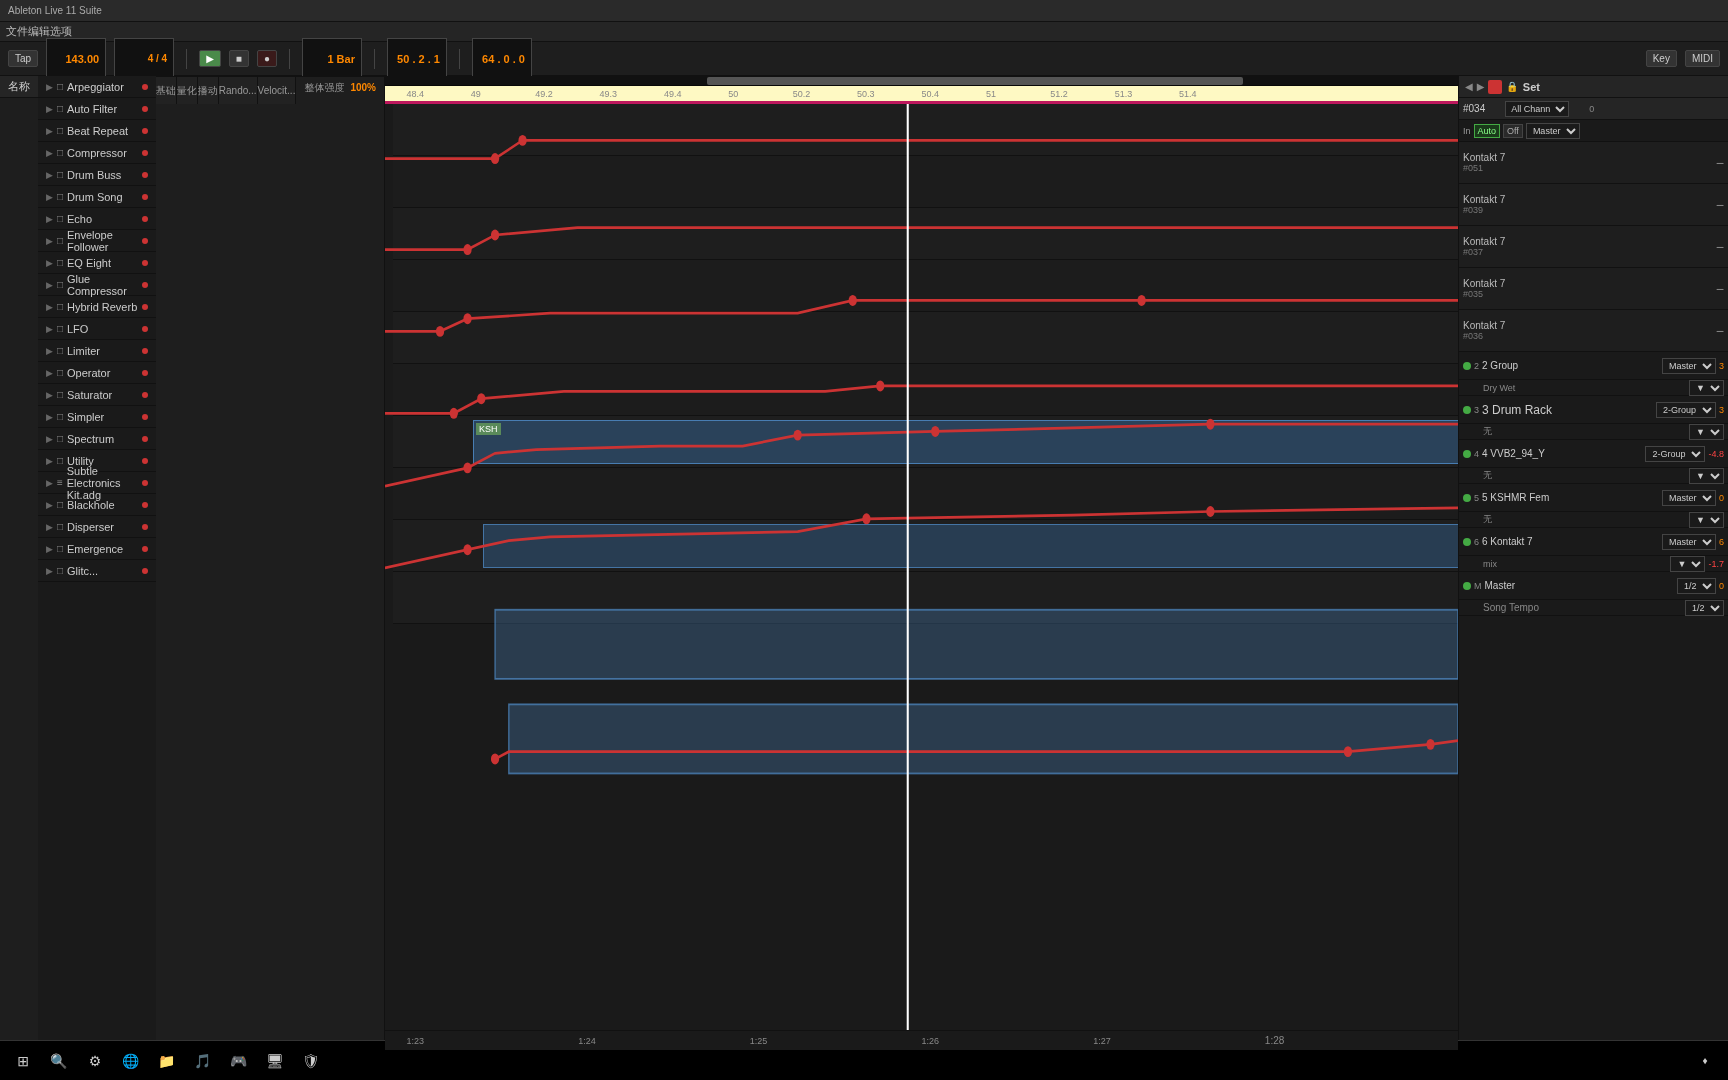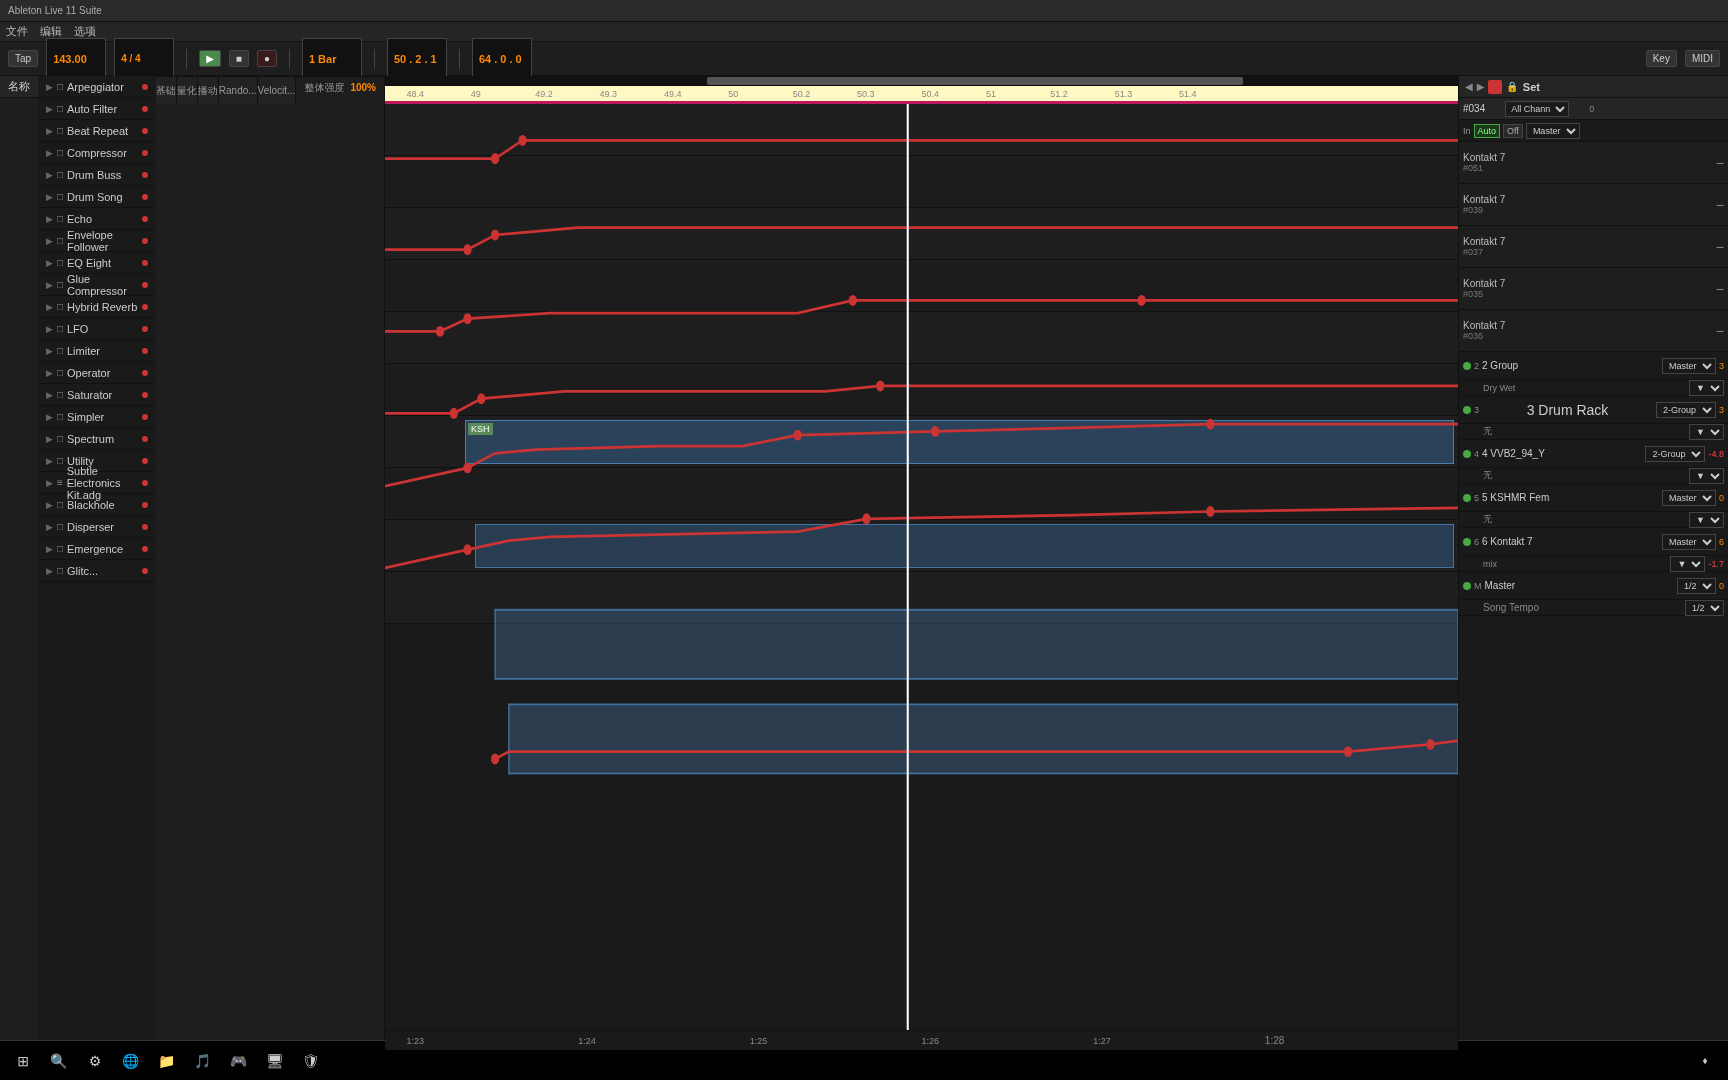--- a/index.html
+++ b/index.html
@@ -25,21 +25,20 @@
       border-bottom: 1px solid #111;
     }
 
     
     #menubar {
       height: 20px;
       background: #252525;
       display: flex;
       align-items: center;
       padding: 0 6px;
-      gap: 12px;
       font-size: 11px;
       color: #bbb;
       border-bottom: 1px solid #111;
     }
     #menubar span { cursor: pointer; }
 
     
     #transport {
       height: 34px;
       background: #1e1e1e;
@@ -60,21 +59,21 @@
     }
     .transport-btn.active { background: #4a8a4a; color: #fff; }
     .transport-display {
       background: #111;
       border: 1px solid #444;
       color: #ff8800;
       padding: 14px 6px;
       font-size: 11px;
       font-weight: bold;
       min-width: 60px;
-      text-align: left;
+      text-align: right;
     }
     .transport-sep { width: 1px; height: 20px; background: #444; margin: 0 4px; }
 
     
     #main {
       display: flex;
       height: calc(1080px - 76px - 30px);
     }
 
     
@@ -639,21 +638,21 @@
         <circle cx="400" cy="180" r="3" fill="#cc3333"></circle>
         <circle cx="600" cy="176" r="3" fill="#cc3333"></circle>
         <circle cx="60" cy="245" r="3" fill="#cc3333"></circle>
         <circle cx="350" cy="228" r="3" fill="#cc3333"></circle>
         <circle cx="600" cy="224" r="3" fill="#cc3333"></circle>
         <circle cx="80" cy="360" r="3" fill="#cc3333"></circle>
         <circle cx="700" cy="356" r="3" fill="#cc3333"></circle>
         <circle cx="760" cy="352" r="3" fill="#cc3333"></circle>
       </svg>
 
-      <div style="position:absolute;top:0;left:0;width:100%;height:100%;z-index:1;">
+      <div style="position:absolute;top:0;left:8px;width:100%;height:100%;z-index:1;">
         <div class="track-row" style="height:52px;"></div>
         <div class="track-row" style="height:52px;background:#1c1c1c;"></div>
         <div class="track-row" style="height:52px;"></div>
         <div class="track-row" style="height:52px;background:#1c1c1c;"></div>
         <div class="track-row" style="height:52px;"></div>
         <div class="track-row" style="height:52px;background:#1c1c1c;"></div>
 
         <div class="track-row" style="height:52px;position:relative;">
           <div style="position:absolute;left:80px;top:4px;background:rgba(60,120,180,0.4);border:1px solid rgba(80,140,200,0.8);width:calc(100% - 84px);height:44px;">
             <span style="background:#5a8a5a;color:#fff;font-size:9px;padding:1px 3px;margin:2px;display:inline-block;">KSH</span>
@@ -753,21 +752,21 @@
         <span style="font-size:9px;color:#ff8800;">3</span>
       </div>
       <div style="height:16px;display:flex;align-items:center;padding:0 4px;gap:3px;border-bottom:1px solid #111;">
         <span style="font-size:9px;color:#888;margin-left:20px;">Dry Wet</span>
         <select class="mini-select" style="margin-left:auto;"><option>▼</option></select>
       </div>
 
       <div style="height:28px;display:flex;align-items:center;padding:0 4px;gap:3px;border-bottom:1px solid #111;">
         <span style="width:8px;height:8px;background:#4a4;border-radius:50%;"></span>
         <span style="font-size:9px;color:#888;">3</span>
-        <span style="font-size:14px;color:#ccc;flex:1;text-align:center;">3 Drum Rack</span>
+        <span style="font-size:12px;color:#ccc;flex:1;">3 Drum Rack</span>
         <select class="mini-select"><option>2-Group</option></select>
         <span style="font-size:9px;color:#ff8800;">3</span>
       </div>
       <div style="height:16px;display:flex;align-items:center;padding:0 4px;gap:3px;border-bottom:1px solid #111;">
         <span style="font-size:9px;color:#888;margin-left:20px;">无</span>
         <select class="mini-select" style="margin-left:auto;"><option>▼</option></select>
       </div>
 
       <div style="height:28px;display:flex;align-items:center;padding:0 4px;gap:3px;border-bottom:1px solid #111;">
         <span style="width:8px;height:8px;background:#4a4;border-radius:50%;"></span>

